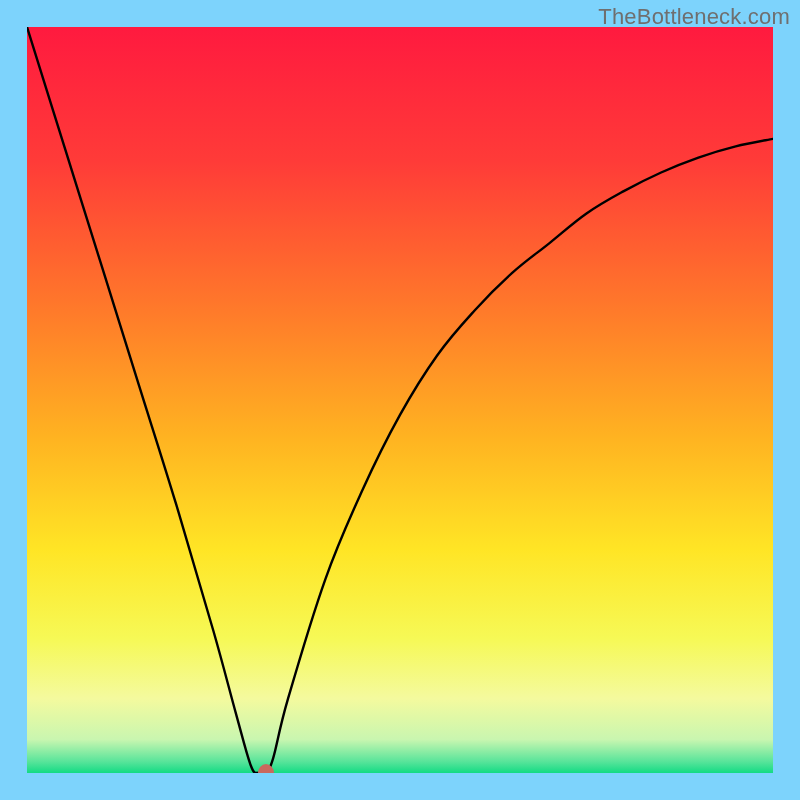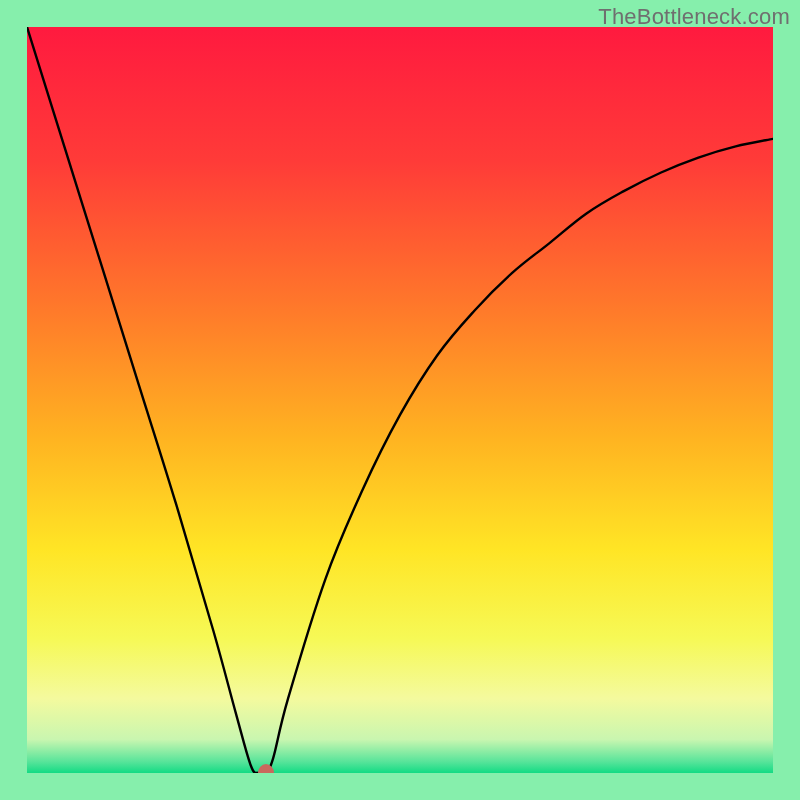--- a/index.html
+++ b/index.html
@@ -7,21 +7,21 @@
     padding: 0;
     width: 800px;
     height: 800px;
     overflow: hidden;
     background: #000;
     font-family: Arial, Helvetica, sans-serif;
   }
   .frame {
     position: absolute;
     inset: 0;
-    background: #86efac;
+    background: #7dd3fc;
   }
   .plot {
     position: absolute;
     left: 27px;
     top: 27px;
     width: 746px;
     height: 746px;
     overflow: hidden;
   }
   .gradient {

